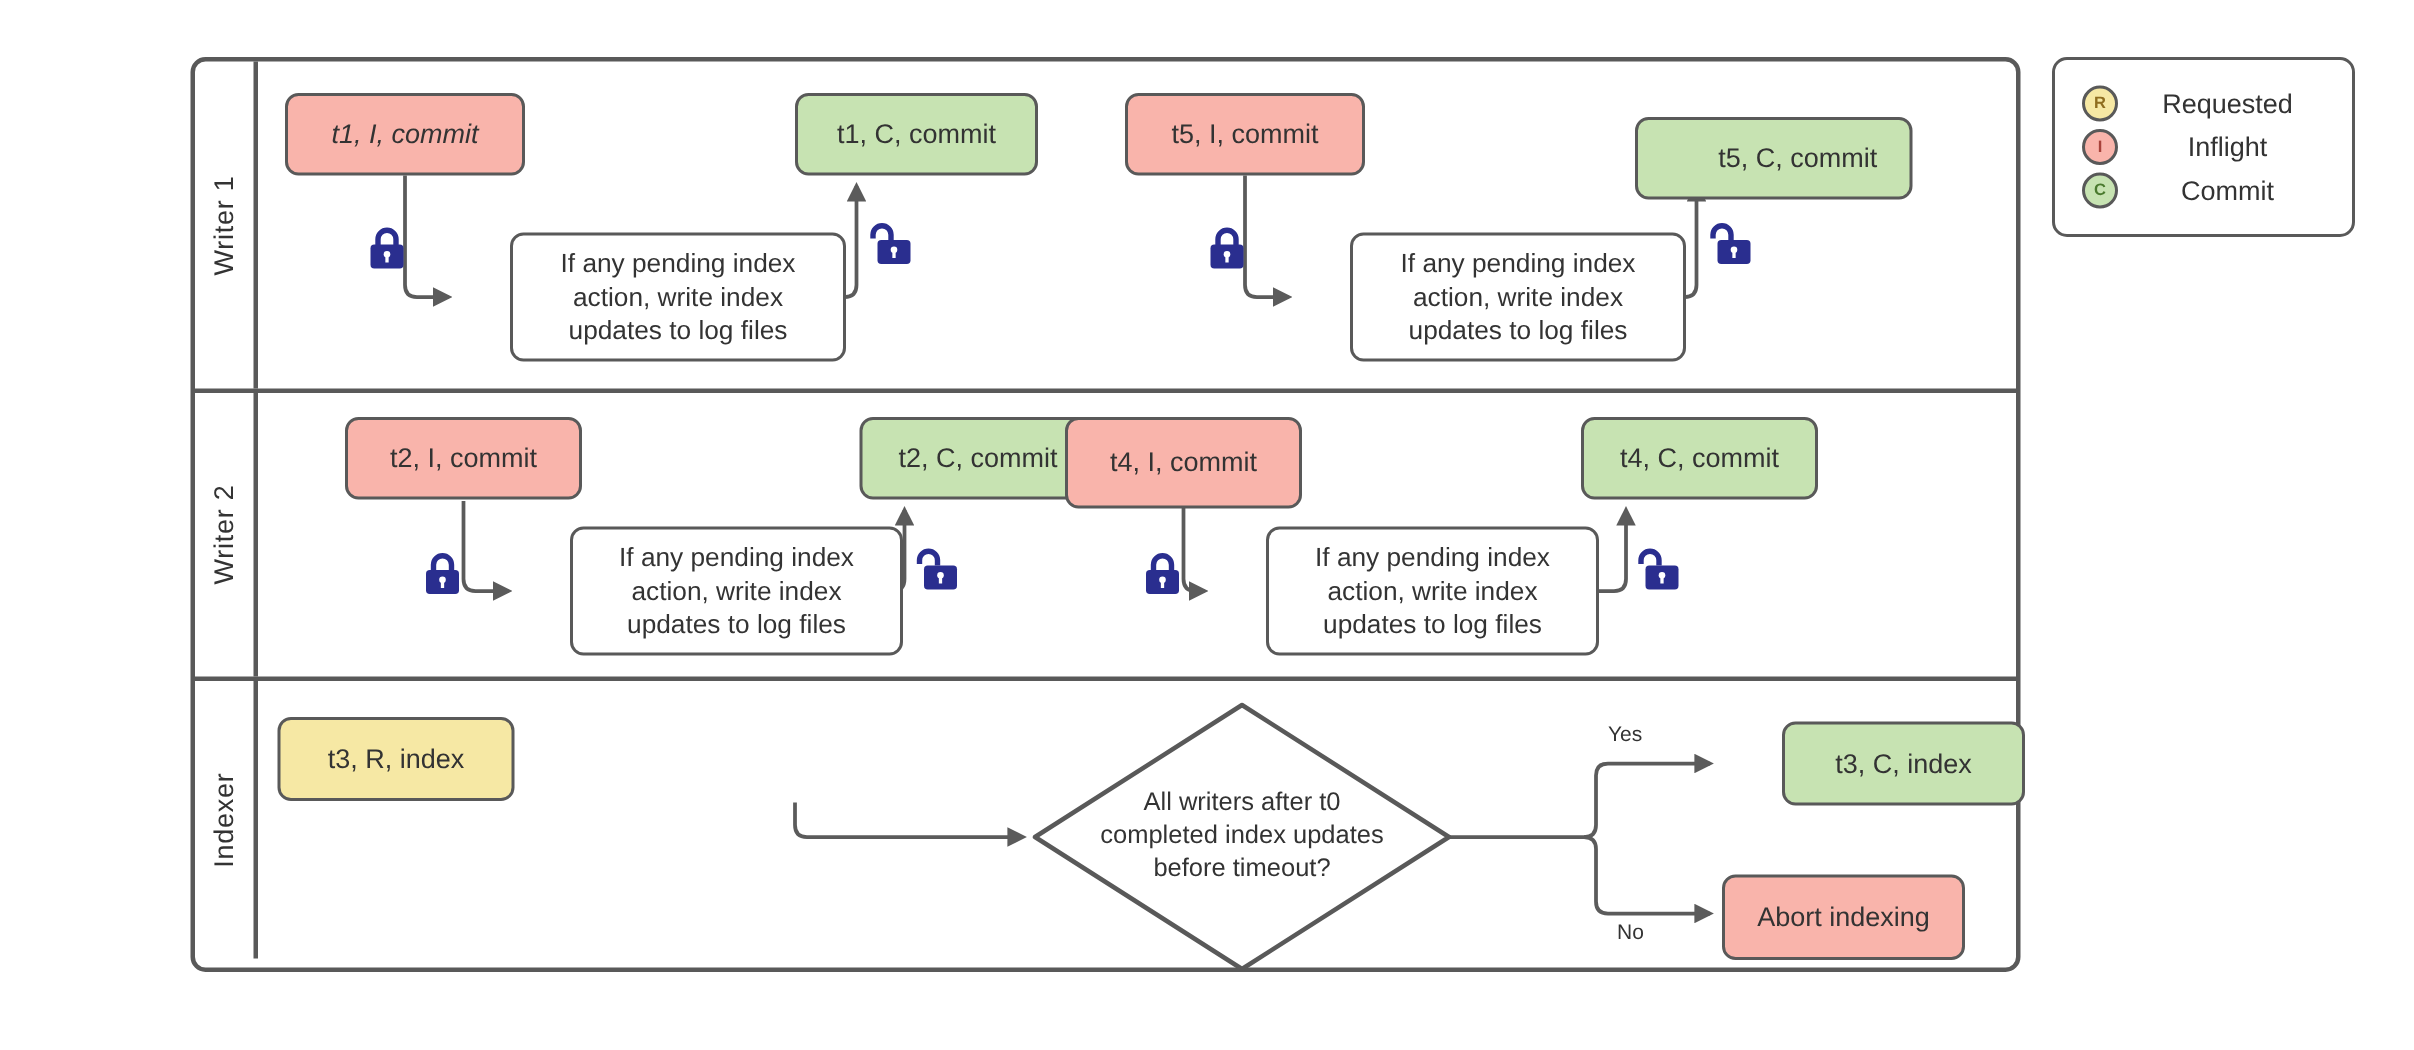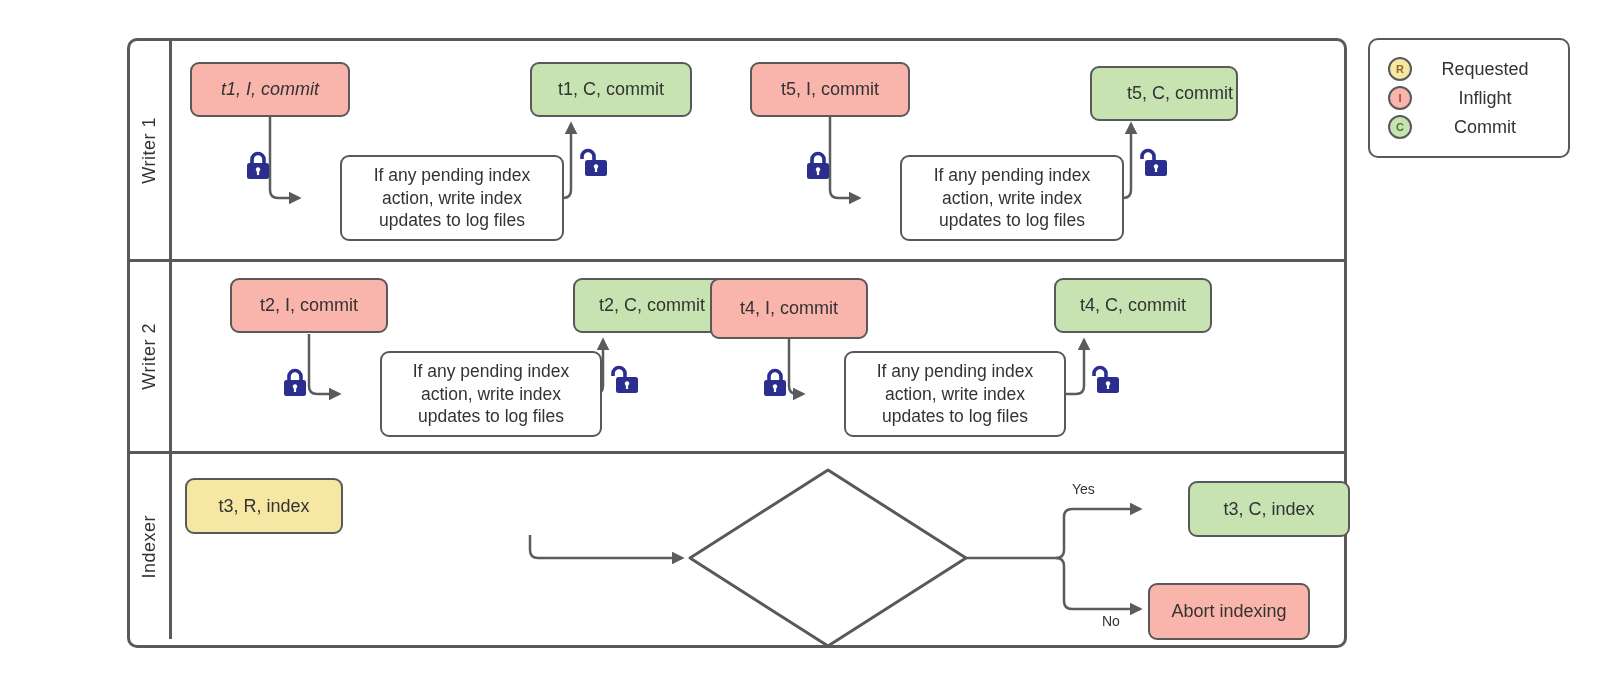--- a/index.html
+++ b/index.html
@@ -108,39 +108,40 @@
 
     <polygon class="decision-shape" points="828,470 966,558 828,646 690,558"></polygon>
   </svg>
 
   <div class="node fill-pink" style="left:190px;top:62px;width:160px;height:55px;font-style:italic;">t1, I, commit</div>
   <div class="node fill-green" style="left:490px;top:62px;width:162px;height:55px;">t1, C, commit</div>
   <div class="node fill-white process" style="left:308px;top:155px;width:224px;height:86px;">
     <span>If any pending index action, write index updates to log files</span>
   </div>
   <div class="node fill-pink" style="left:750px;top:62px;width:160px;height:55px;">t5, I, commit</div>
-  <div class="node fill-green" style="left:1050px;top:66px;width:148px;height:55px;padding-left:32px;">t5, C, commit</div>
+  <div class="node fill-green" style="left:1050px;top:78px;width:185px;height:55px;padding-left:32px;">t5, C, commit</div>
   <div class="node fill-white process" style="left:868px;top:155px;width:224px;height:86px;">
     <span>If any pending index action, write index updates to log files</span>
   </div>
 
   <div class="node fill-pink" style="left:230px;top:278px;width:158px;height:55px;">t2, I, commit</div>
   <div class="node fill-green" style="left:533px;top:278px;width:158px;height:55px;">t2, C, commit</div>
   <div class="node fill-white process" style="left:348px;top:351px;width:222px;height:86px;">
     <span>If any pending index action, write index updates to log files</span>
   </div>
   <div class="node fill-pink" style="left:710px;top:278px;width:158px;height:61px;">t4, I, commit</div>
   <div class="node fill-green" style="left:1014px;top:278px;width:158px;height:55px;">t4, C, commit</div>
   <div class="node fill-white process" style="left:812px;top:351px;width:222px;height:86px;">
     <span>If any pending index action, write index updates to log files</span>
   </div>
 
   <div class="node fill-yellow" style="left:185px;top:478px;width:158px;height:56px;">t3, R, index</div>
+  <div class="decision-text">All writers after t0 completed index updates before timeout?</div>
   <div class="edge-label" style="left:1072px;top:481px;">Yes</div>
-  <div class="edge-label" style="left:1078px;top:613px;margin-left:24px;">No</div>
+  <div class="edge-label" style="left:1078px;top:613px;">No</div>
   <div class="node fill-green" style="left:1148px;top:481px;width:162px;height:56px;">t3, C, index</div>
   <div class="node fill-pink" style="left:1148px;top:583px;width:162px;height:57px;">Abort indexing</div>
 
   <svg class="lock" style="left:246px;top:151px;" width="24" height="29" viewBox="0 0 24 29">
     <path d="M6 13 V8.5 a6 6 0 0 1 12 0 V13" fill="none" stroke="#2A2E8F" stroke-width="3.6"></path>
     <rect x="1" y="12" width="22" height="16" rx="2.5" fill="#2A2E8F"></rect>
     <circle cx="12" cy="18.5" r="2.2" fill="#fff"></circle>
       <rect x="10.9" y="18.5" width="2.2" height="5.5" fill="#fff"></rect>
   </svg>
   <svg class="lock" style="left:578px;top:148px;" width="30" height="29" viewBox="0 0 30 29">

